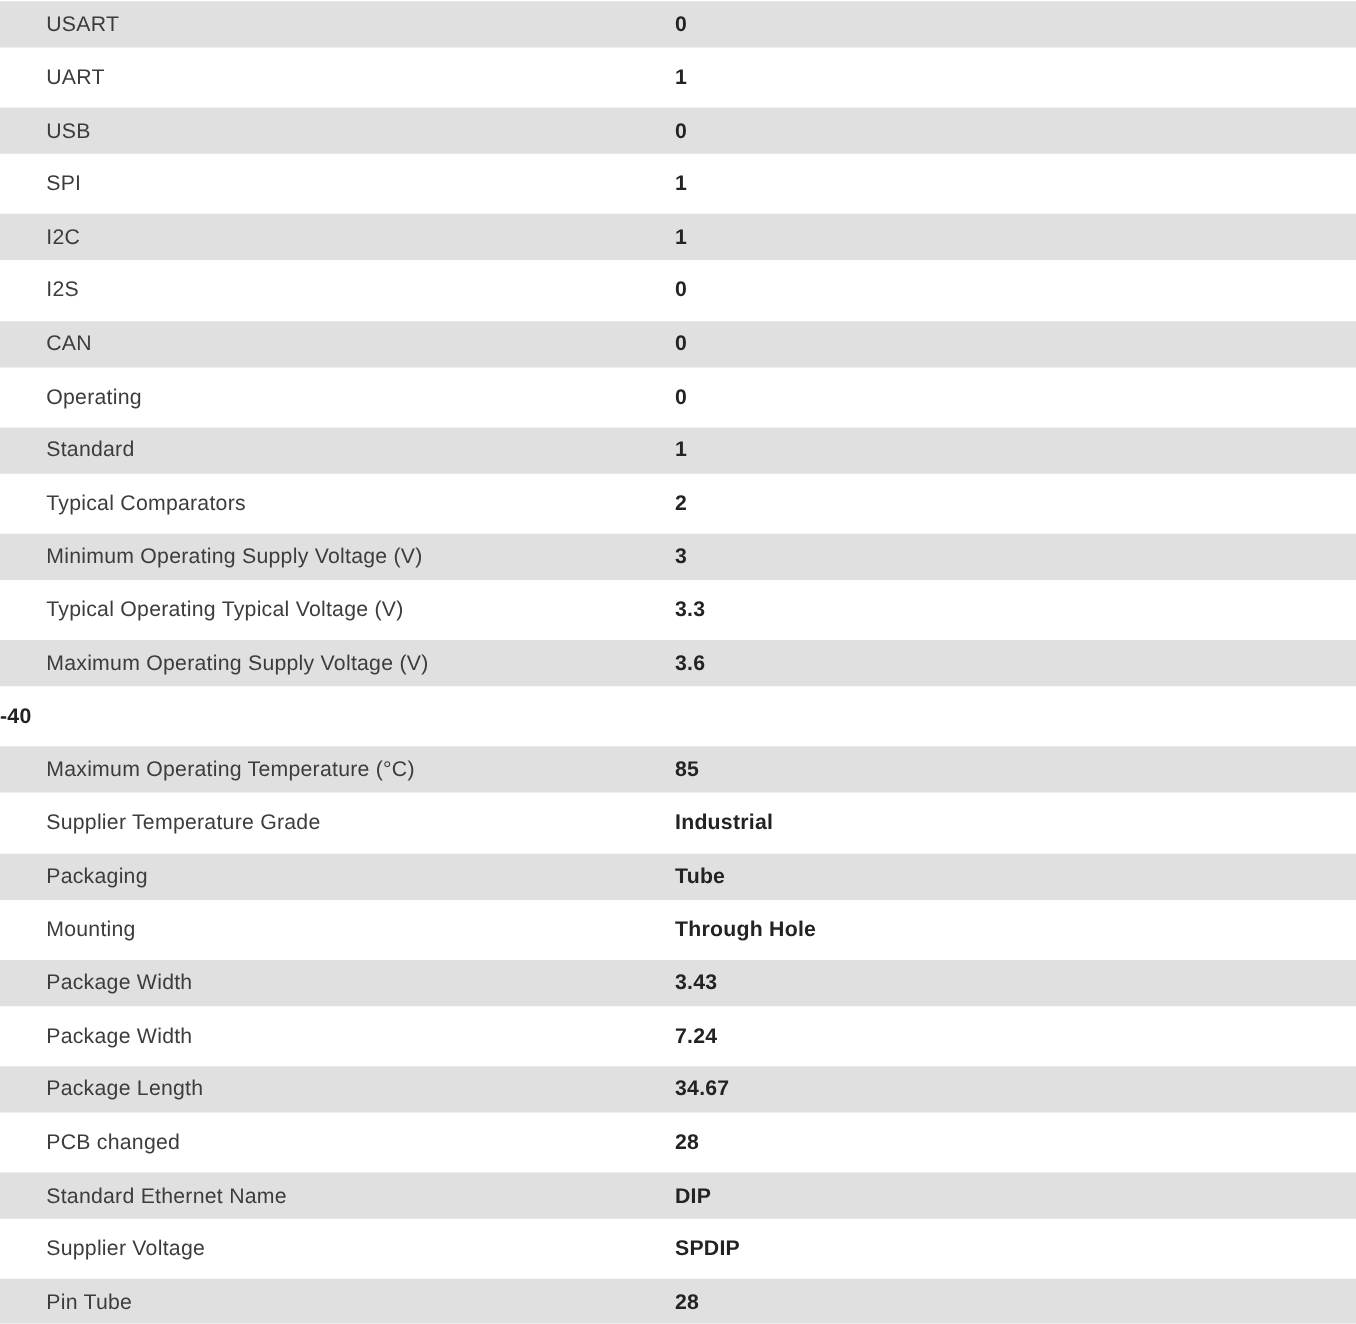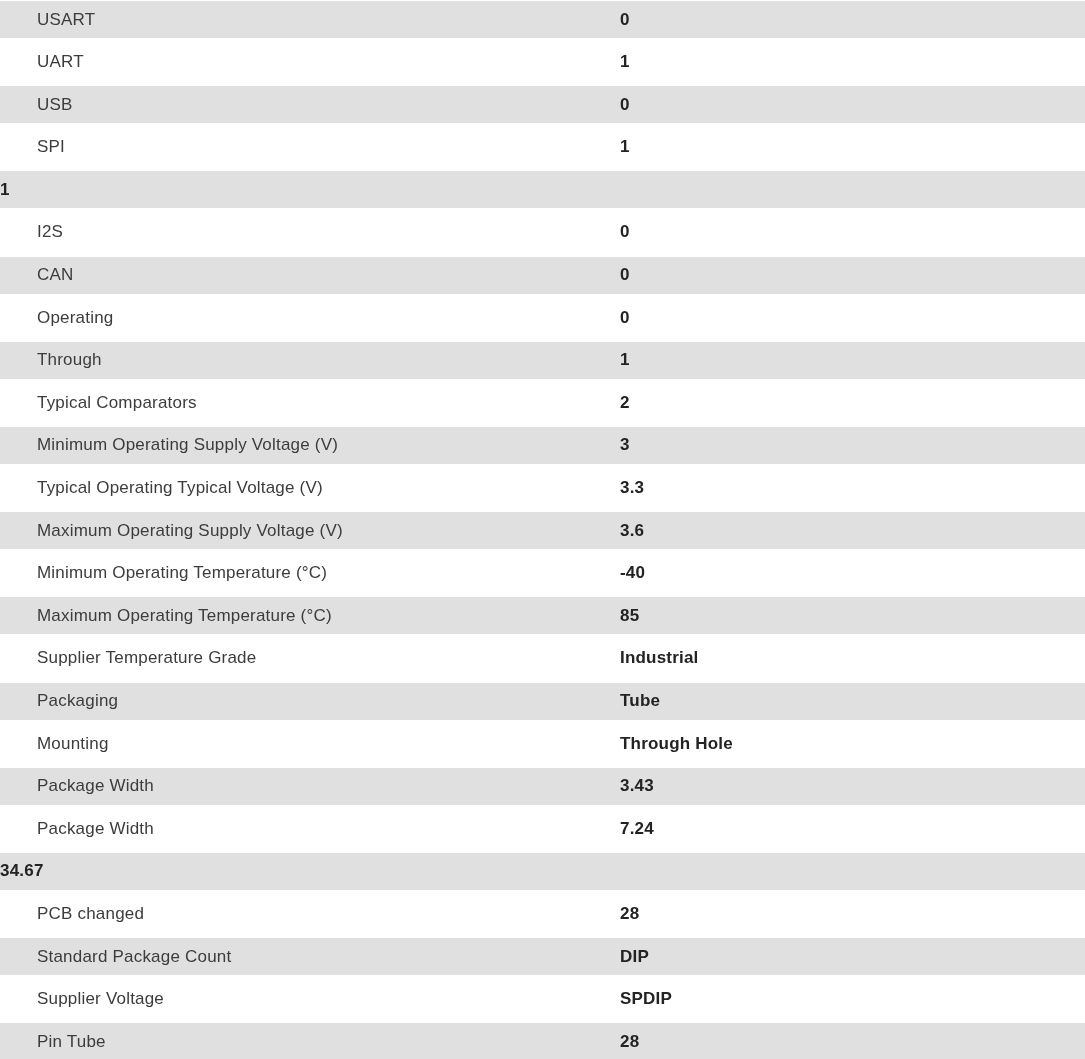--- a/index.html
+++ b/index.html
@@ -23,21 +23,21 @@
     align-items: center;
     height: 37px;
     margin-bottom: 5.6px;
     background: #ffffff;
   }
   .spec-row.alt {
     background: #e0e0e0;
   }
   .spec-label {
     box-sizing: border-box;
-    width: 620px;
+    width: 540px;
     padding-left: 37px;
     font-size: 17px;
     font-weight: 400;
     color: #3c3c3c;
     letter-spacing: 0.2px;
     white-space: nowrap;
     overflow: hidden;
   }
   .spec-value {
     font-size: 17px;
@@ -62,56 +62,56 @@
       </div>
       <div class="spec-row alt">
         <span class="spec-label">USB</span>
         <span class="spec-value">0</span>
       </div>
       <div class="spec-row">
         <span class="spec-label">SPI</span>
         <span class="spec-value">1</span>
       </div>
       <div class="spec-row alt">
+        <span class="spec-label">I2C</span>
         <span class="spec-value">1</span>
       </div>
       <div class="spec-row">
         <span class="spec-label">I2S</span>
         <span class="spec-value">0</span>
       </div>
       <div class="spec-row alt">
         <span class="spec-label">CAN</span>
         <span class="spec-value">0</span>
       </div>
       <div class="spec-row">
         <span class="spec-label">Operating</span>
         <span class="spec-value">0</span>
       </div>
       <div class="spec-row alt">
-        <span class="spec-label">Through</span>
+        <span class="spec-label">Standard</span>
         <span class="spec-value">1</span>
       </div>
       <div class="spec-row">
         <span class="spec-label">Typical Comparators</span>
         <span class="spec-value">2</span>
       </div>
       <div class="spec-row alt">
         <span class="spec-label">Minimum Operating Supply Voltage (V)</span>
         <span class="spec-value">3</span>
       </div>
       <div class="spec-row">
         <span class="spec-label">Typical Operating Typical Voltage (V)</span>
         <span class="spec-value">3.3</span>
       </div>
       <div class="spec-row alt">
         <span class="spec-label">Maximum Operating Supply Voltage (V)</span>
         <span class="spec-value">3.6</span>
       </div>
       <div class="spec-row">
-        <span class="spec-label">Minimum Operating Temperature (°C)</span>
         <span class="spec-value">-40</span>
       </div>
       <div class="spec-row alt">
         <span class="spec-label">Maximum Operating Temperature (°C)</span>
         <span class="spec-value">85</span>
       </div>
       <div class="spec-row">
         <span class="spec-label">Supplier Temperature Grade</span>
         <span class="spec-value">Industrial</span>
       </div>
@@ -125,28 +125,29 @@
       </div>
       <div class="spec-row alt">
         <span class="spec-label">Package Width</span>
         <span class="spec-value">3.43</span>
       </div>
       <div class="spec-row">
         <span class="spec-label">Package Width</span>
         <span class="spec-value">7.24</span>
       </div>
       <div class="spec-row alt">
+        <span class="spec-label">Package Length</span>
         <span class="spec-value">34.67</span>
       </div>
       <div class="spec-row">
         <span class="spec-label">PCB changed</span>
         <span class="spec-value">28</span>
       </div>
       <div class="spec-row alt">
-        <span class="spec-label">Standard Package Count</span>
+        <span class="spec-label">Standard Ethernet Name</span>
         <span class="spec-value">DIP</span>
       </div>
       <div class="spec-row">
         <span class="spec-label">Supplier Voltage</span>
         <span class="spec-value">SPDIP</span>
       </div>
       <div class="spec-row alt">
         <span class="spec-label">Pin Tube</span>
         <span class="spec-value">28</span>
       </div>

